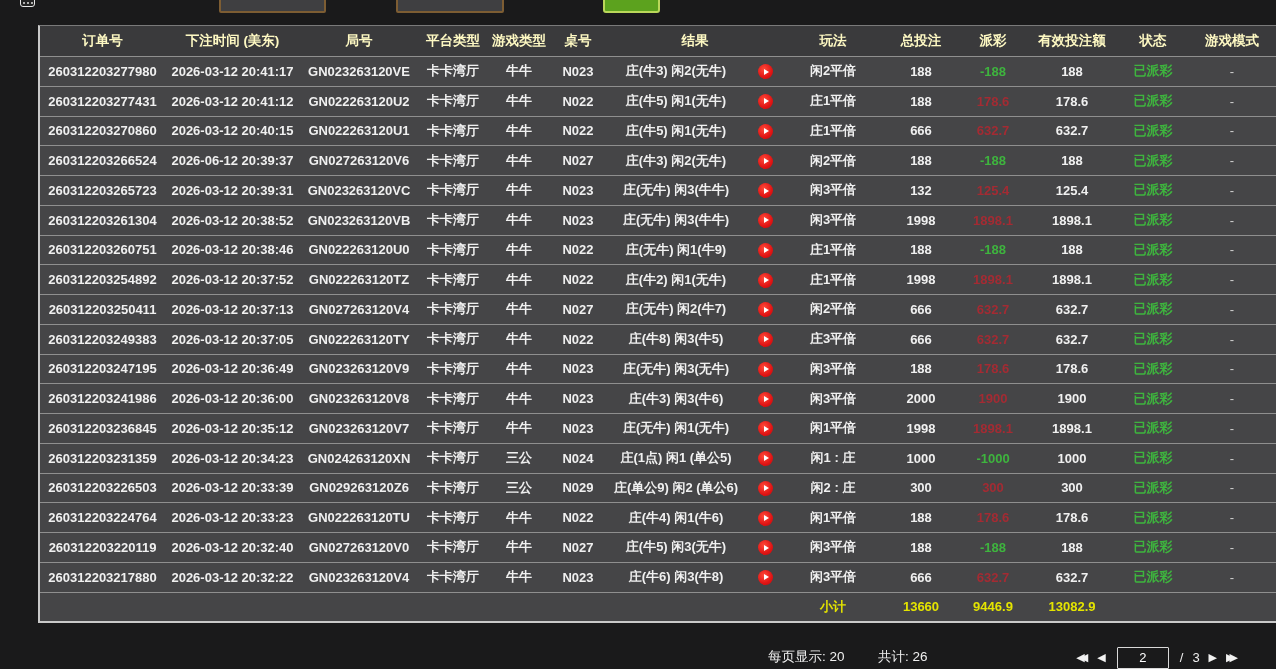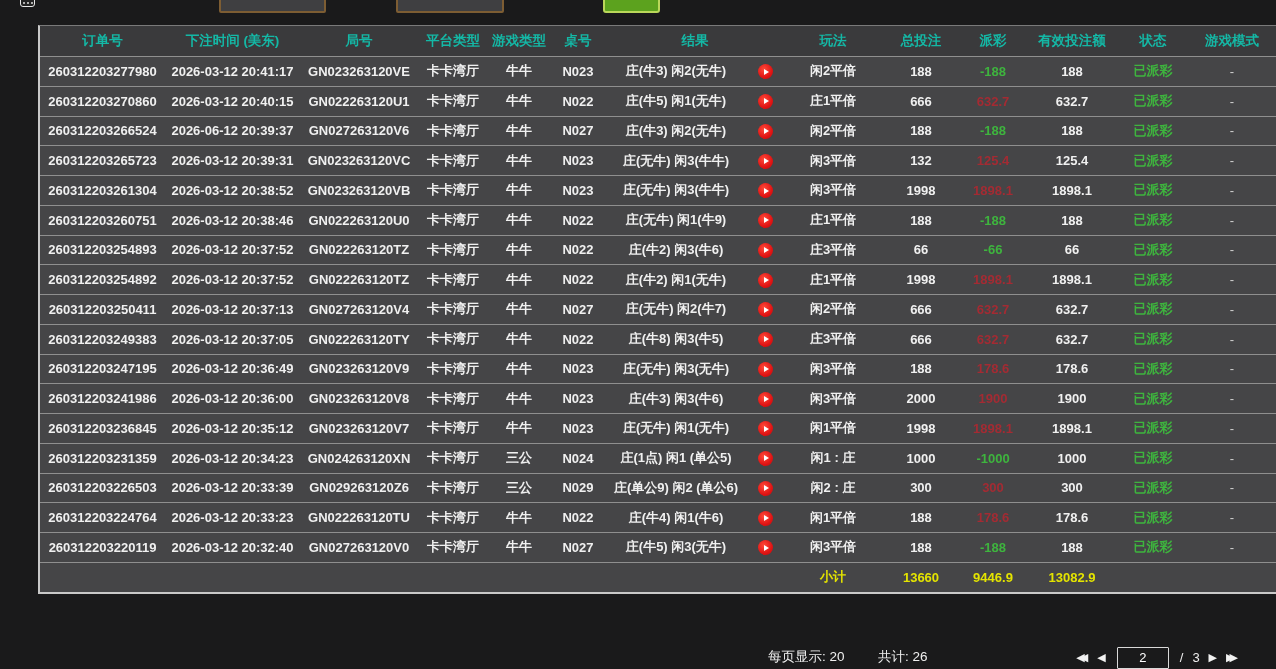--- a/index.html
+++ b/index.html
@@ -30,21 +30,21 @@
   .table-wrap{
     position:absolute;left:38px;top:25px;width:1238px;box-sizing:border-box;
     border-left:2px solid #c9c9c9;border-bottom:2px solid #c9c9c9;border-top:1px solid #7a7a7a;
   }
   table{border-collapse:collapse;table-layout:fixed;width:100%;}
   col.c1{width:125px}col.c2{width:135px}col.c3{width:118px}col.c4{width:70px}
   col.c5{width:62px}col.c6{width:56px}col.c7{width:140px}col.c8{width:38px}
   col.c9{width:98px}col.c10{width:78px}col.c11{width:66px}col.c12{width:92px}
   col.c13{width:70px}col.c14{width:88px}
   thead th{
-    height:28px;background:#3a3a3c;color:#14b8a6;font-size:13.5px;font-weight:700;
+    height:28px;background:#3a3a3c;color:#fef9c3;font-size:13.5px;font-weight:700;
     text-align:center;white-space:nowrap;overflow:hidden;
   }
   tbody td{
     height:26.75px;background:#454547;color:#f0f0f0;font-size:13px;font-weight:700;
     text-align:center;white-space:nowrap;overflow:hidden;border-top:1px solid #8f8f8f;
   }
   tr.sumrow td{background:#454547;height:26.75px;}
   .ytxt{color:#e4e400 !important;}
   .neg{color:#3eb43e !important;}
   .pos{color:#a32b33 !important;}
@@ -140,20 +140,36 @@
     <td>庄(牛3) 闲2(无牛)</td>
     <td><span class="play"></span></td>
     <td>闲2平倍</td>
     <td>188</td>
     <td class="neg">-188</td>
     <td>188</td>
     <td class="status">已派彩</td>
     <td class="mode">-</td>
   </tr>
 
+  <tr>
+    <td>260312203277431</td>
+    <td>2026-03-12 20:41:12</td>
+    <td>GN022263120U2</td>
+    <td>卡卡湾厅</td>
+    <td>牛牛</td>
+    <td>N022</td>
+    <td>庄(牛5) 闲1(无牛)</td>
+    <td><span class="play"></span></td>
+    <td>庄1平倍</td>
+    <td>188</td>
+    <td class="pos">178.6</td>
+    <td>178.6</td>
+    <td class="status">已派彩</td>
+    <td class="mode">-</td>
+  </tr>
 
   <tr>
     <td>260312203270860</td>
     <td>2026-03-12 20:40:15</td>
     <td>GN022263120U1</td>
     <td>卡卡湾厅</td>
     <td>牛牛</td>
     <td>N022</td>
     <td>庄(牛5) 闲1(无牛)</td>
     <td><span class="play"></span></td>
@@ -226,36 +242,20 @@
     <td>庄(无牛) 闲1(牛9)</td>
     <td><span class="play"></span></td>
     <td>庄1平倍</td>
     <td>188</td>
     <td class="neg">-188</td>
     <td>188</td>
     <td class="status">已派彩</td>
     <td class="mode">-</td>
   </tr>
 
-  <tr>
-    <td>260312203254893</td>
-    <td>2026-03-12 20:37:52</td>
-    <td>GN022263120TZ</td>
-    <td>卡卡湾厅</td>
-    <td>牛牛</td>
-    <td>N022</td>
-    <td>庄(牛2) 闲3(牛6)</td>
-    <td><span class="play"></span></td>
-    <td>庄3平倍</td>
-    <td>66</td>
-    <td class="neg">-66</td>
-    <td>66</td>
-    <td class="status">已派彩</td>
-    <td class="mode">-</td>
-  </tr>
 
   <tr>
     <td>260312203254892</td>
     <td>2026-03-12 20:37:52</td>
     <td>GN022263120TZ</td>
     <td>卡卡湾厅</td>
     <td>牛牛</td>
     <td>N022</td>
     <td>庄(牛2) 闲1(无牛)</td>
     <td><span class="play"></span></td>
@@ -414,20 +414,36 @@
     <td>庄(牛5) 闲3(无牛)</td>
     <td><span class="play"></span></td>
     <td>闲3平倍</td>
     <td>188</td>
     <td class="neg">-188</td>
     <td>188</td>
     <td class="status">已派彩</td>
     <td class="mode">-</td>
   </tr>
 
+  <tr>
+    <td>260312203217880</td>
+    <td>2026-03-12 20:32:22</td>
+    <td>GN023263120V4</td>
+    <td>卡卡湾厅</td>
+    <td>牛牛</td>
+    <td>N023</td>
+    <td>庄(牛6) 闲3(牛8)</td>
+    <td><span class="play"></span></td>
+    <td>闲3平倍</td>
+    <td>666</td>
+    <td class="pos">632.7</td>
+    <td>632.7</td>
+    <td class="status">已派彩</td>
+    <td class="mode">-</td>
+  </tr>
 </tbody>
     <tbody>
       <tr class="sumrow">
         <td colspan="8"></td>
         <td class="ytxt">小计</td>
         <td class="ytxt">13660</td>
         <td class="ytxt">9446.9</td>
         <td class="ytxt">13082.9</td>
         <td></td>
         <td></td>

